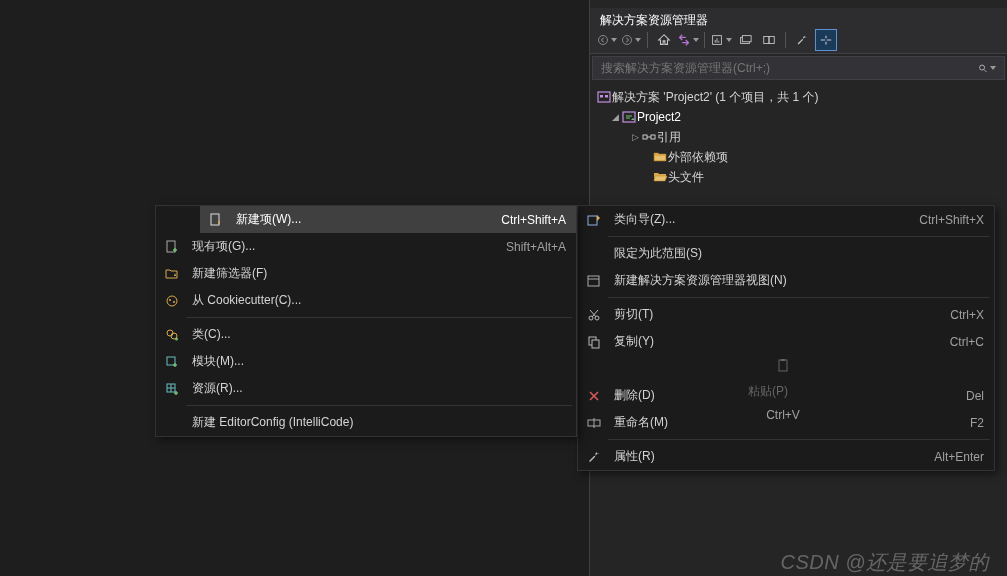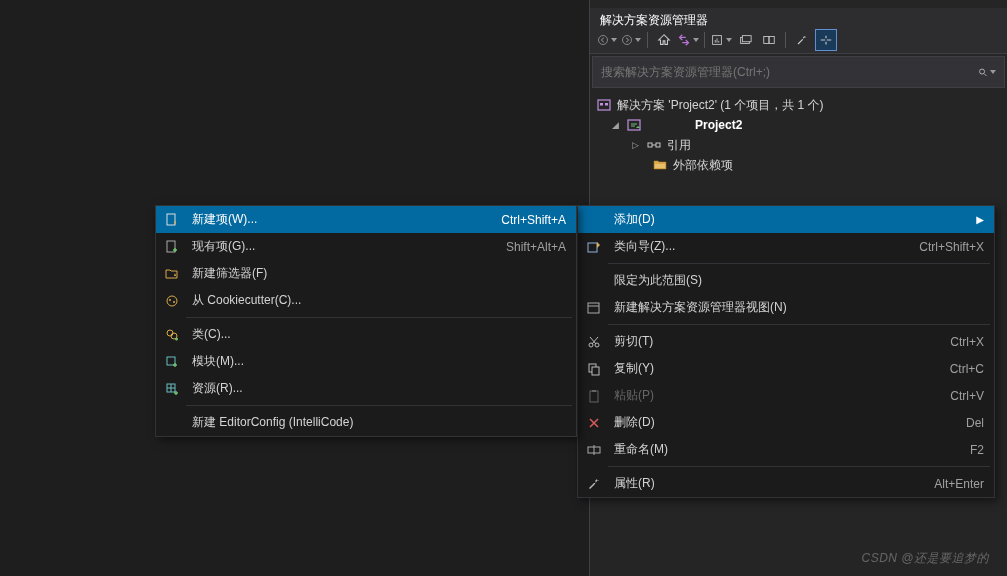--- a/index.html
+++ b/index.html
@@ -8,47 +8,47 @@
     .panel-area { position: absolute; right: 0; top: 0; width: 418px; height: 576px; background: #252526; border-left: 1px solid #3f3f46; }
 
     .panel-title { background: #2d2d30; color: #fff; padding: 4px 10px 6px; font-size: 12px; position: relative; height: 18px; margin-top: 8px; }
 
     .toolbar { background: #2d2d30; padding: 3px 6px; display: flex; align-items: center; gap: 2px; border-bottom: 1px solid #3f3f46; height: 28px; }
     .tb-btn { width: 22px; height: 22px; display: flex; align-items: center; justify-content: center; color: #d4d4d4; }
     .tb-btn.active { border: 1px solid #5f8fd0; background: #1a3a5a; }
     .tb-sep { width: 1px; height: 16px; background: #555; margin: 0 3px; }
     .dd::after { content: ""; display: inline-block; border-left: 3px solid transparent; border-right: 3px solid transparent; border-top: 4px solid #999; margin-left: 2px; vertical-align: middle; }
 
-    .search { display: flex; align-items: center; background: #333337; border: 1px solid #3f3f46; padding: 3px 8px; height: 32px; margin: 2px; }
+    .search { display: flex; align-items: center; background: #333337; border: 1px solid #3f3f46; padding: 3px 8px; height: 24px; margin: 2px; }
     .search input { flex: 1; background: transparent; border: none; color: #999; outline: none; font-size: 12px; }
     .search-icn { width: 18px; height: 18px; display: flex; align-items: center; justify-content: center; color: #d4d4d4; }
 
     .tree { padding: 5px 6px; color: #d4d4d4; background: #252526; }
-    .tree-row { display: flex; align-items: center; height: 20px; gap: 5px; padding: 1px 0; white-space: nowrap; }
+    .tree-row { display: flex; align-items: center; height: 20px; padding: 1px 0; white-space: nowrap; }
     .tree-ind1 { padding-left: 14px; } .tree-ind2 { padding-left: 34px; } .tree-ind3 { padding-left: 56px; }
     .expander { width: 11px; height: 11px; display: inline-flex; align-items: center; justify-content: center; color: #a0a0a0; font-size: 9px; }
     .tree-icn { width: 16px; height: 16px; display: inline-flex; align-items: center; justify-content: center; }
-    .bold { font-weight: bold; color: #fff; padding-left: 48px; }
+    .bold { font-weight: normal; color: #fff; }
 
     .menu { position: absolute; background: #1b1b1c; border: 1px solid #333337; box-shadow: 3px 3px 8px rgba(0,0,0,0.5); color: #d4d4d4; }
     .menu-row { display: flex; align-items: center; height: 27px; padding: 0 10px 0 4px; gap: 8px; position: relative; }
-    .menu-row.hl { background: #0369a1; color: #fff; }
-    .menu-row.disabled { color: #656565; }
+    .menu-row.hl { background: #404040; color: #fff; margin-left: 44px; }
+    .menu-row.disabled { color: #656565; flex-direction: column; }
     .menu-icn { width: 24px; height: 20px; display: flex; align-items: center; justify-content: center; flex-shrink: 0; }
     .menu-label { flex: 1; white-space: nowrap; padding-right: 30px; }
     .menu-shortcut { color: #a0a0a0; white-space: nowrap; }
     .hl .menu-shortcut { color: #fff; }
     .menu-sep { height: 1px; background: #333337; margin: 3px 4px 3px 30px; }
     .submenu-arrow { width: 10px; color: #a0a0a0; font-size: 10px; text-align: right; }
     .hl .submenu-arrow { color: #fff; }
 
     .menu1 { left: 577px; top: 205px; width: 418px; }
     .menu2 { left: 155px; top: 205px; width: 422px; }
 
-    .watermark { position: absolute; right: 18px; bottom: 9px; color: rgba(220,220,220,0.35); font-size: 12px; font-style: italic; pointer-events: none; letter-spacing: 0.5px; }
+    .watermark { position: absolute; right: 18px; bottom: 0; color: rgba(220,220,220,0.35); font-size: 20px; font-style: italic; pointer-events: none; letter-spacing: 0.5px; }
 
     svg { display: block; }
   </style>
 </head>
 <body>
 
 <div class="panel-area">
   <div class="panel-title">
     <span>解决方案资源管理器</span>
   </div>
@@ -159,29 +159,33 @@
     <div class="tree-row tree-ind3">
       <span class="tree-icn">
         <svg width="16" height="16" viewBox="0 0 16 16">
             <path d="M2 4h4l1 1h7v7H2z" fill="#d9a94a" stroke="#b8872f" stroke-width="0.5"></path>
             <rect x="3" y="7" width="10" height="4" fill="#e7c06d"></rect>
           </svg>
       </span>
       <span>外部依赖项</span>
     </div>
 
+    <div class="tree-row tree-ind3">
+      <span class="tree-icn">
+        <svg width="16" height="16" viewBox="0 0 16 16">
+            <path d="M2 4h4l1 1h7v2H3l-1 5V4z" fill="#d9a94a"></path>
+            <path d="M3 7h12l-2 5H2z" fill="#e7c06d" stroke="#b8872f" stroke-width="0.5"></path>
+          </svg>
+      </span>
+      <span>头文件</span>
+    </div>
   </div>
 </div>
 
 <div class="menu menu1">
-  <div class="menu-row hl">
-    <span class="menu-icn"></span>
-    <span class="menu-label">添加(D)</span>
-    <span class="submenu-arrow">▶</span>
-  </div>
   <div class="menu-row">
     <span class="menu-icn">
       <svg width="16" height="16" viewBox="0 0 16 16">
           <rect x="2" y="4" width="9" height="9" fill="none" stroke="#8fb4df"></rect>
           <path d="M11 3l3 3-3 3" fill="#e0b050"></path>
         </svg>
     </span>
     <span class="menu-label">类向导(Z)...</span>
     <span class="menu-shortcut">Ctrl+Shift+X</span>
   </div>

